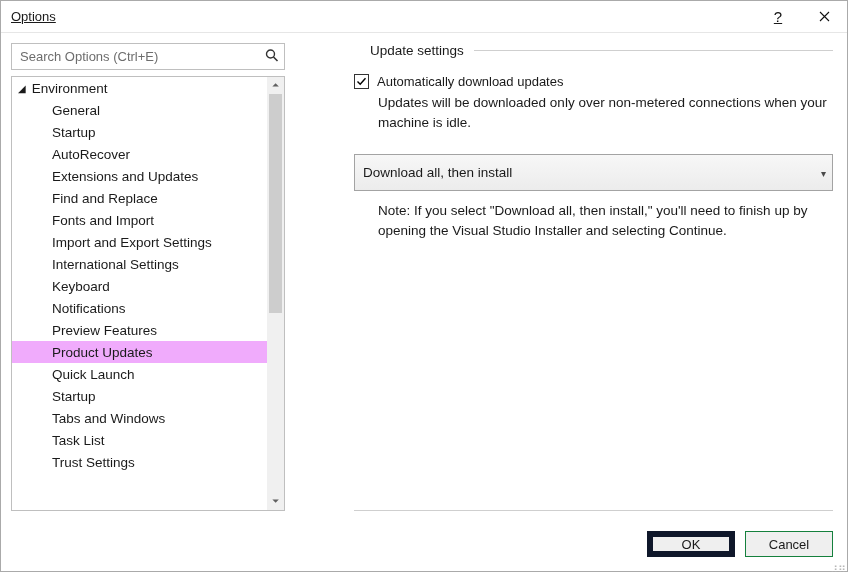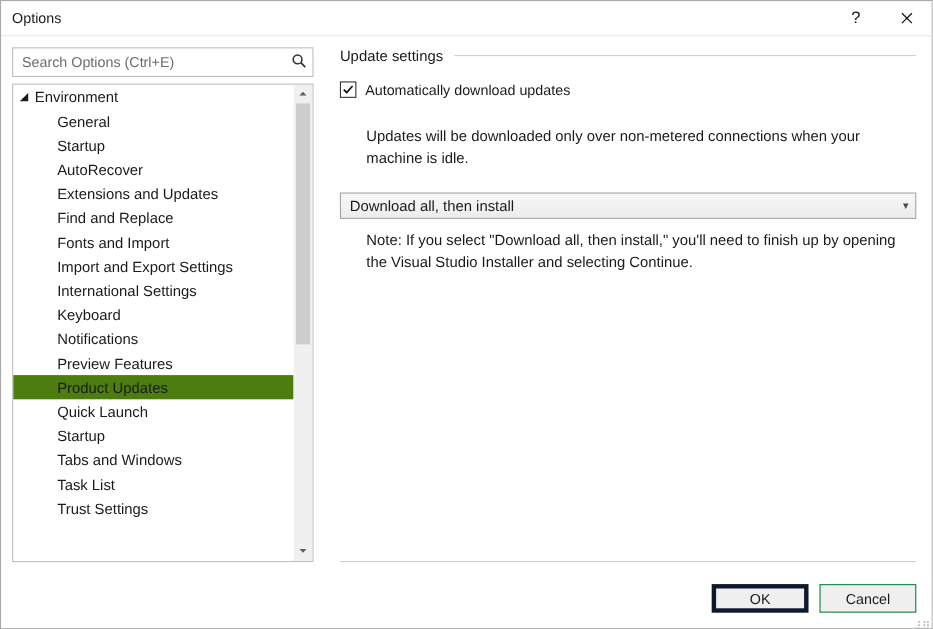--- a/index.html
+++ b/index.html
@@ -20,36 +20,38 @@
     flex-direction: column;
     border: 1px solid #aaa;
     background: #fff;
   }
   .titlebar {
     display: flex;
     align-items: center;
     height: 32px;
     padding: 0 0 0 10px;
     border-bottom: 1px solid #e6e6e6;
+    text-decoration: underline;
   }
   .titlebar .title { flex: 1; font-size: 13px; }
   .titlebar .ctl {
     width: 46px;
     height: 32px;
     display: flex;
     align-items: center;
     justify-content: center;
     font-size: 14px;
     color: #111;
   }
   .titlebar .help { font-size: 15px; font-weight: 400; }
   .body {
     flex: 1;
     display: flex;
     padding: 10px 10px 6px 10px;
+    gap: 45px;
   }
   .sidebar {
     width: 274px;
     display: flex;
     flex-direction: column;
   }
   .searchwrap {
     position: relative;
     border: 1px solid #bfbfbf;
     height: 27px;
@@ -113,47 +115,47 @@
   .tree-row {
     height: 22px;
     display: flex;
     align-items: center;
     padding-left: 6px;
     font-size: 13.5px;
     white-space: nowrap;
   }
   .tree-row.root { padding-left: 6px; }
   .tree-row.child { padding-left: 40px; }
-  .tree-row.selected { background: #4d7c0f; }
+  .tree-row.selected { background: #f0abfc; }
   .tree-row .arrowExp {
     font-size: 10px;
     margin-right: 6px;
     color: #1a1a1a;
   }
   .content {
     flex: 1;
     padding: 0 4px 0 24px;
     display: flex;
     flex-direction: column;
   }
   .section-header {
     display: flex;
     align-items: center;
     margin: 0 0 16px 0;
   }
-  .section-header .label { font-size: 13.5px; padding-right: 10px; }
+  .section-header .label { font-size: 13.5px; padding-right: 10px; margin-left: 16px; }
   .section-header .rule {
     flex: 1;
     height: 1px;
     background: #cfcfcf;
   }
   .chkrow {
     display: flex;
     align-items: center;
-    margin-bottom: 25px;
+    margin-bottom: 4px;
   }
   .chkbox {
     width: 15px;
     height: 15px;
     border: 1px solid #333;
     display: flex;
     align-items: center;
     justify-content: center;
     margin-right: 8px;
     font-size: 12px;
@@ -165,21 +167,21 @@
     line-height: 1.45;
     margin-bottom: 22px;
     max-width: 520px;
     margin-left: 24px;
   }
   .fieldlabel {
     font-size: 13.5px;
     margin-bottom: 4px;
   }
   .combo {
-    height: 24px;
+    height: 37px;
     border: 1px solid #a3a3a3;
     background: linear-gradient(#f7f7f7, #ececec);
     display: flex;
     align-items: center;
     padding: 0 22px 0 8px;
     position: relative;
     font-size: 13.5px;
     margin-bottom: 10px;
   }
   .combo .caret {
@@ -205,21 +207,21 @@
   .btn {
     min-width: 88px;
     height: 26px;
     background: #efefef;
     border: 1px solid #15803d;
     display: flex;
     align-items: center;
     justify-content: center;
     font-size: 13px;
   }
-  .btn.primary { border: 4px solid #0f172a; }
+  .btn.primary { border: 6px solid #0f172a; }
   .resize-grip {
     position: absolute;
     right: 2px;
     bottom: 2px;
     color: #b7b7b7;
     font-size: 11px;
     letter-spacing: 0px;
     line-height: 6px;
     text-align: right;
   }

